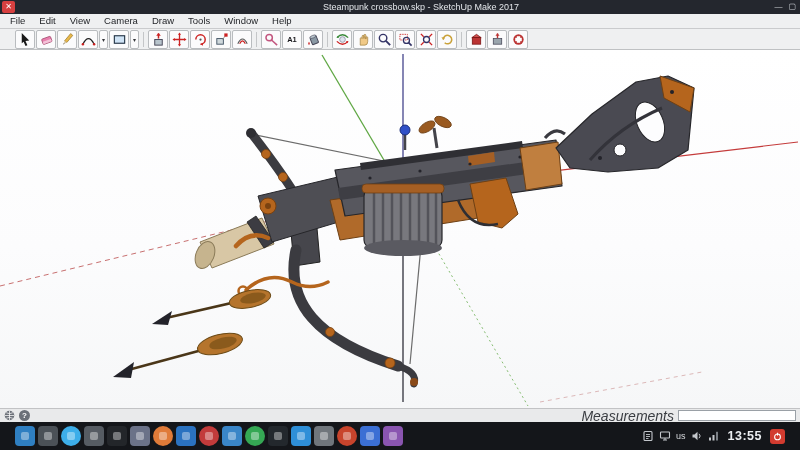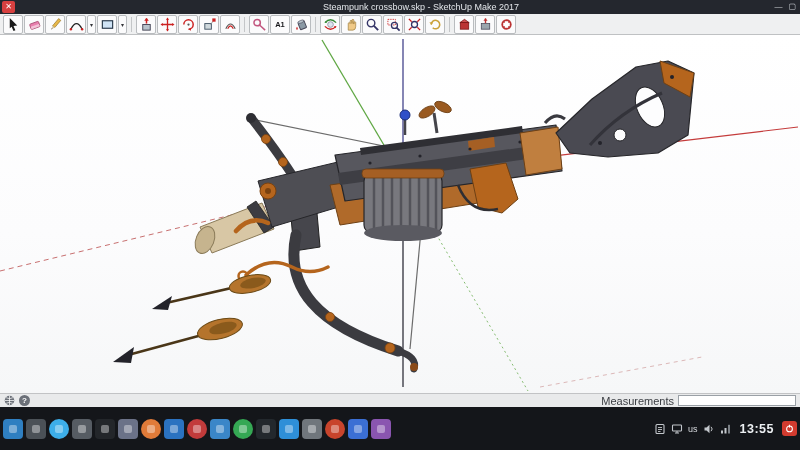--- a/index.html
+++ b/index.html
@@ -11,39 +11,39 @@
   .tb-close { position:absolute; left:2px; top:1px; width:13px; height:12px; background:#d84040; border-radius:2px; color:#fff; font-size:8px; line-height:12px; text-align:center; }
   .tb-title { position:absolute; left:0; right:0; top:0; height:14px; line-height:14px; text-align:center; font-size:9px; color:#e3e6ea;margin-left:42px; }
   .tb-right { position:absolute; right:4px; top:0; height:14px; display:flex; align-items:center; gap:6px; }
   .tb-right span { font-size:8px; color:#cfd3d8; line-height:14px; }
 
   
   .menubar { height:15px; background:#eff0f1; border-bottom:1px solid #cacbcd; display:flex; align-items:center; padding:0 3px; flex:0 0 auto; }
   .menu-item { font-size:9.5px; color:#24262a; padding:1px 7px 2px; }
 
   
-  .toolbar { height:21px; background:#eff0f1; border-bottom:1px solid #bfc1c3; display:flex; align-items:center; padding:0 3px; gap:1px; flex:0 0 auto; }
+  .toolbar { height:21px; background:#eff0f1; border-bottom:1px solid #bfc1c3; display:flex; align-items:center; padding:0 15px; gap:1px; flex:0 0 auto; }
   .tbtn { width:20px; height:19px; background:#fbfbfc; border:1px solid #b9bcbf; border-radius:2px; display:flex; align-items:center; justify-content:center; flex:0 0 auto; }
   .caret { width:9px; height:19px; background:#fbfbfc; border:1px solid #b9bcbf; border-radius:2px; font-size:6px; color:#34363a; display:flex; align-items:center; justify-content:center; flex:0 0 auto; }
   .tsep { width:1px; height:15px; background:#c4c6c8; margin:0 3px; flex:0 0 auto; }
   .a1 { font-size:7.5px; font-weight:bold; color:#16161a; }
 
   
   .canvas { height:358px; position:relative; background:linear-gradient(180deg,#ffffff 0%,#fcfcfd 55%,#f6f7f8 100%); flex:0 0 auto; }
   .canvas svg.cv { position:absolute; left:0; top:0; width:800px; height:358px; }
 
   
   .statusbar { height:14px; background:#e9eaeb; border-top:1px solid #c2c3c5; display:flex; align-items:center; padding:0 4px; gap:4px; flex:0 0 auto; }
   .sb-ico { width:11px; height:11px; border-radius:50%; display:flex; align-items:center; justify-content:center; }
   .sb-q { background:#6b7078; color:#fff; font-size:8px; line-height:11px; font-weight:bold; }
-  .sb-label { margin-left:auto; font-size:11px; color:#3a3d42; }
+  .sb-label { margin-left:auto; font-size:14px; color:#3a3d42;font-style:italic; }
   .sb-input { width:118px; height:11px; font-size:8px; border:1px solid #9aa0a6; background:#fff; padding:0 2px; font-family:"Liberation Sans",sans-serif; }
 
   
-  .taskbar { height:28px; background:#14161a; display:flex; align-items:center; padding:0 3px; gap:3px; flex:1 1 auto; }
+  .taskbar { height:28px; background:#14161a; display:flex; align-items:center; padding:0 15px; gap:3px; flex:1 1 auto; }
   .app-ico { width:20px; height:20px; border-radius:4px; position:relative; flex:0 0 auto; }
   .app-ico.round { border-radius:50%; }
   .app-ico::after { content:""; position:absolute; left:6px; top:6px; width:8px; height:8px; background:rgba(255,255,255,.38); border-radius:2px; }
   .tray { margin-left:auto; display:flex; align-items:center; gap:5px; }
   .kbd { font-size:9px; color:#d6d9dd; }
   .clock { font-size:12.5px; font-weight:bold; color:#eceff2; letter-spacing:.5px; margin:12px 3px; }
   .tray-red { width:15px; height:15px; border-radius:3px; background:#d23b2f; display:flex; align-items:center; justify-content:center; }
 </style>
 </head>
 <body>
@@ -52,20 +52,30 @@
 
   <div class="titlebar">
     <div class="tb-close">✕</div>
     <div class="tb-title">Steampunk crossbow.skp - SketchUp Make 2017</div>
     <div class="tb-right">
       <span>—</span>
       <span>▢</span>
     </div>
   </div>
 
+  <div class="menubar">
+    <span class="menu-item">File</span>
+    <span class="menu-item">Edit</span>
+    <span class="menu-item">View</span>
+    <span class="menu-item">Camera</span>
+    <span class="menu-item">Draw</span>
+    <span class="menu-item">Tools</span>
+    <span class="menu-item">Window</span>
+    <span class="menu-item">Help</span>
+  </div>
 
   <div class="toolbar">
     <div class="tbtn">
       <svg width="15" height="15" viewBox="0 0 16 16">
           <path d="M4 1 L12 9 L8 9.5 L10 14 L8 15 L6 10.5 L4 12 Z" fill="#1a1a1a"></path>
         </svg>
     </div>
     <div class="tbtn">
       <svg width="15" height="15" viewBox="0 0 16 16">
           <g transform="rotate(-20 8 8)">

